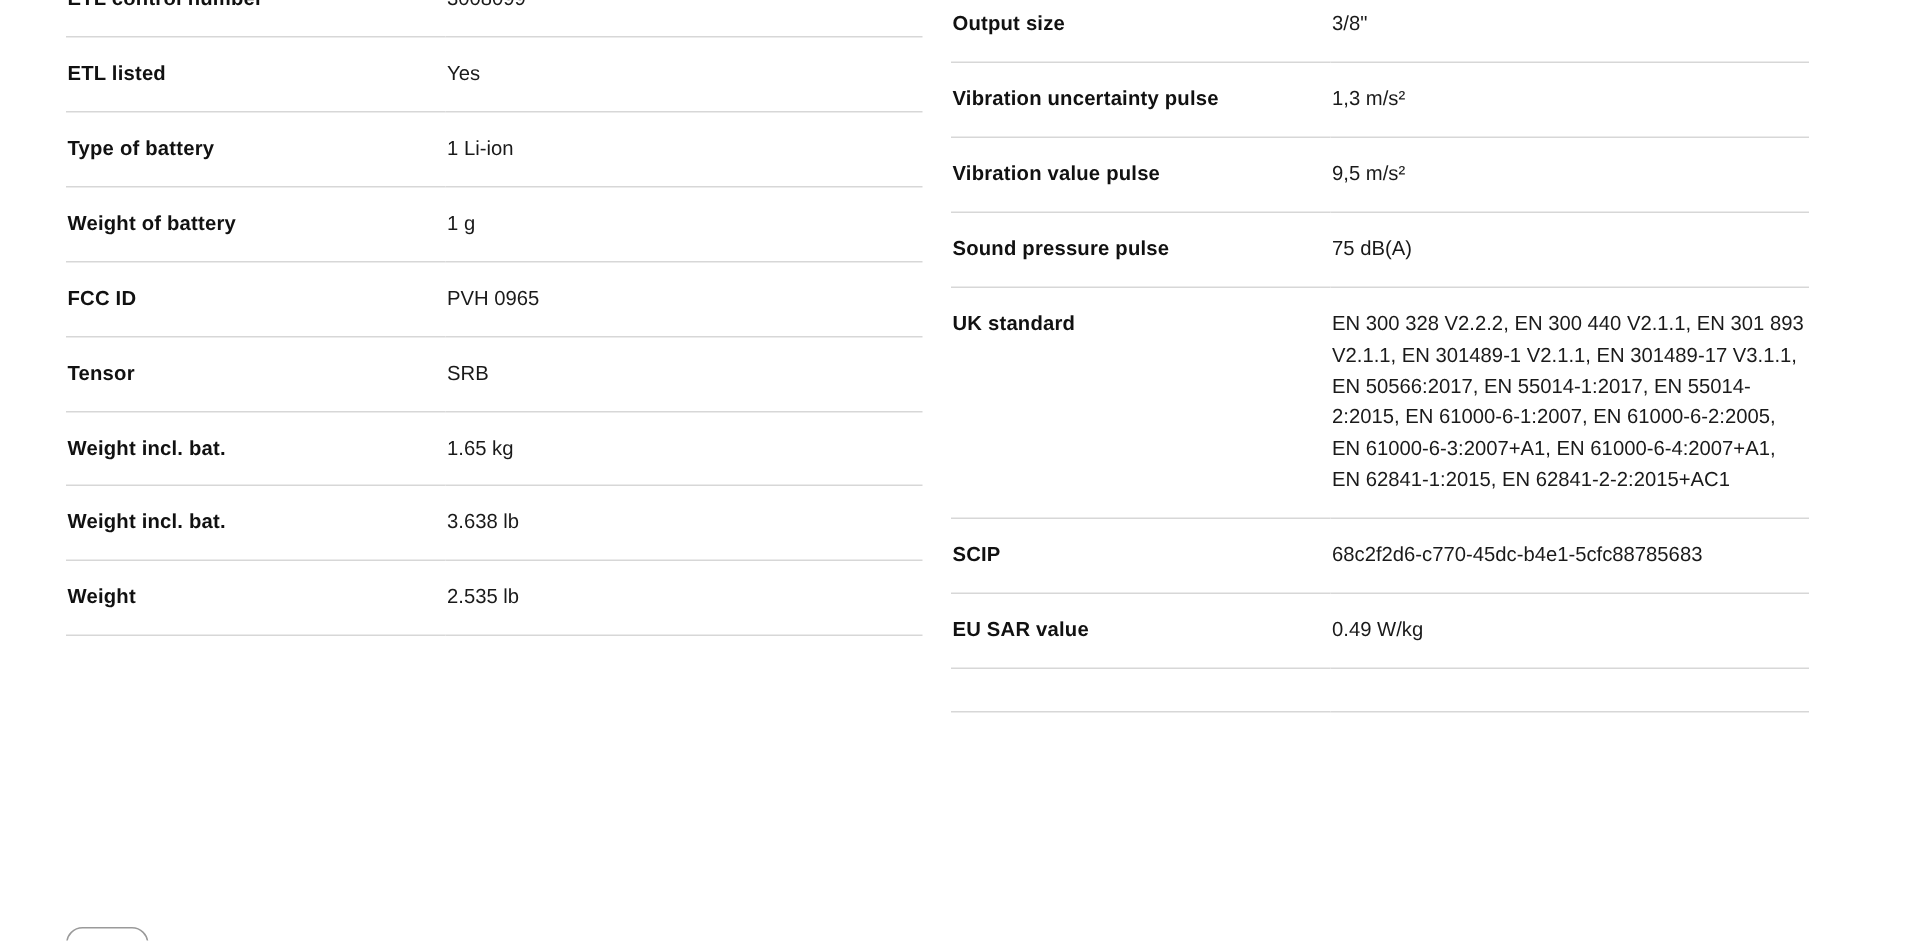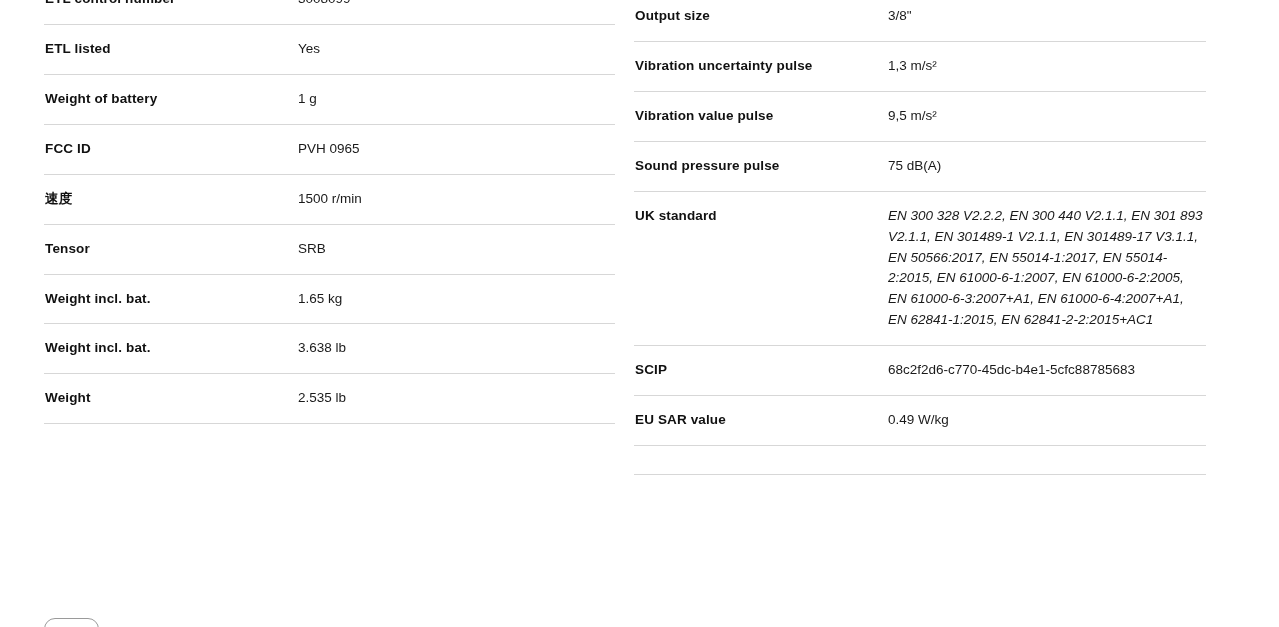--- a/index.html
+++ b/index.html
@@ -40,21 +40,20 @@
     padding-right: 8px;
     color: #111111;
   }
   .spec-value {
     font-weight: normal;
     color: #1a1a1a;
   }
 
   .spec-value.multiline {
     max-width: 315px;
-    font-style: italic;
   }
 
   
   .right-table {
     position: absolute;
     left: 634px;
     top: -9px;
     width: 572px;
     border-collapse: collapse;
   }
@@ -85,30 +84,30 @@
     <tbody>
       <tr class="spec-row">
         <td class="spec-label">ETL control number</td>
         <td class="spec-value">3008099</td>
       </tr>
       <tr class="spec-row">
         <td class="spec-label">ETL listed</td>
         <td class="spec-value">Yes</td>
       </tr>
       <tr class="spec-row">
+        <td class="spec-label">Type of battery</td>
+        <td class="spec-value">1 Li-ion</td>
+      </tr>
+      <tr class="spec-row">
         <td class="spec-label">Weight of battery</td>
         <td class="spec-value">1 g</td>
       </tr>
       <tr class="spec-row">
         <td class="spec-label">FCC ID</td>
         <td class="spec-value">PVH 0965</td>
-      </tr>
-      <tr class="spec-row">
-        <td class="spec-label">速度</td>
-        <td class="spec-value">1500 r/min</td>
       </tr>
       <tr class="spec-row">
         <td class="spec-label">Tensor</td>
         <td class="spec-value">SRB</td>
       </tr>
       <tr class="spec-row">
         <td class="spec-label">Weight incl. bat.</td>
         <td class="spec-value">1.65 kg</td>
       </tr>
       <tr class="spec-row">

